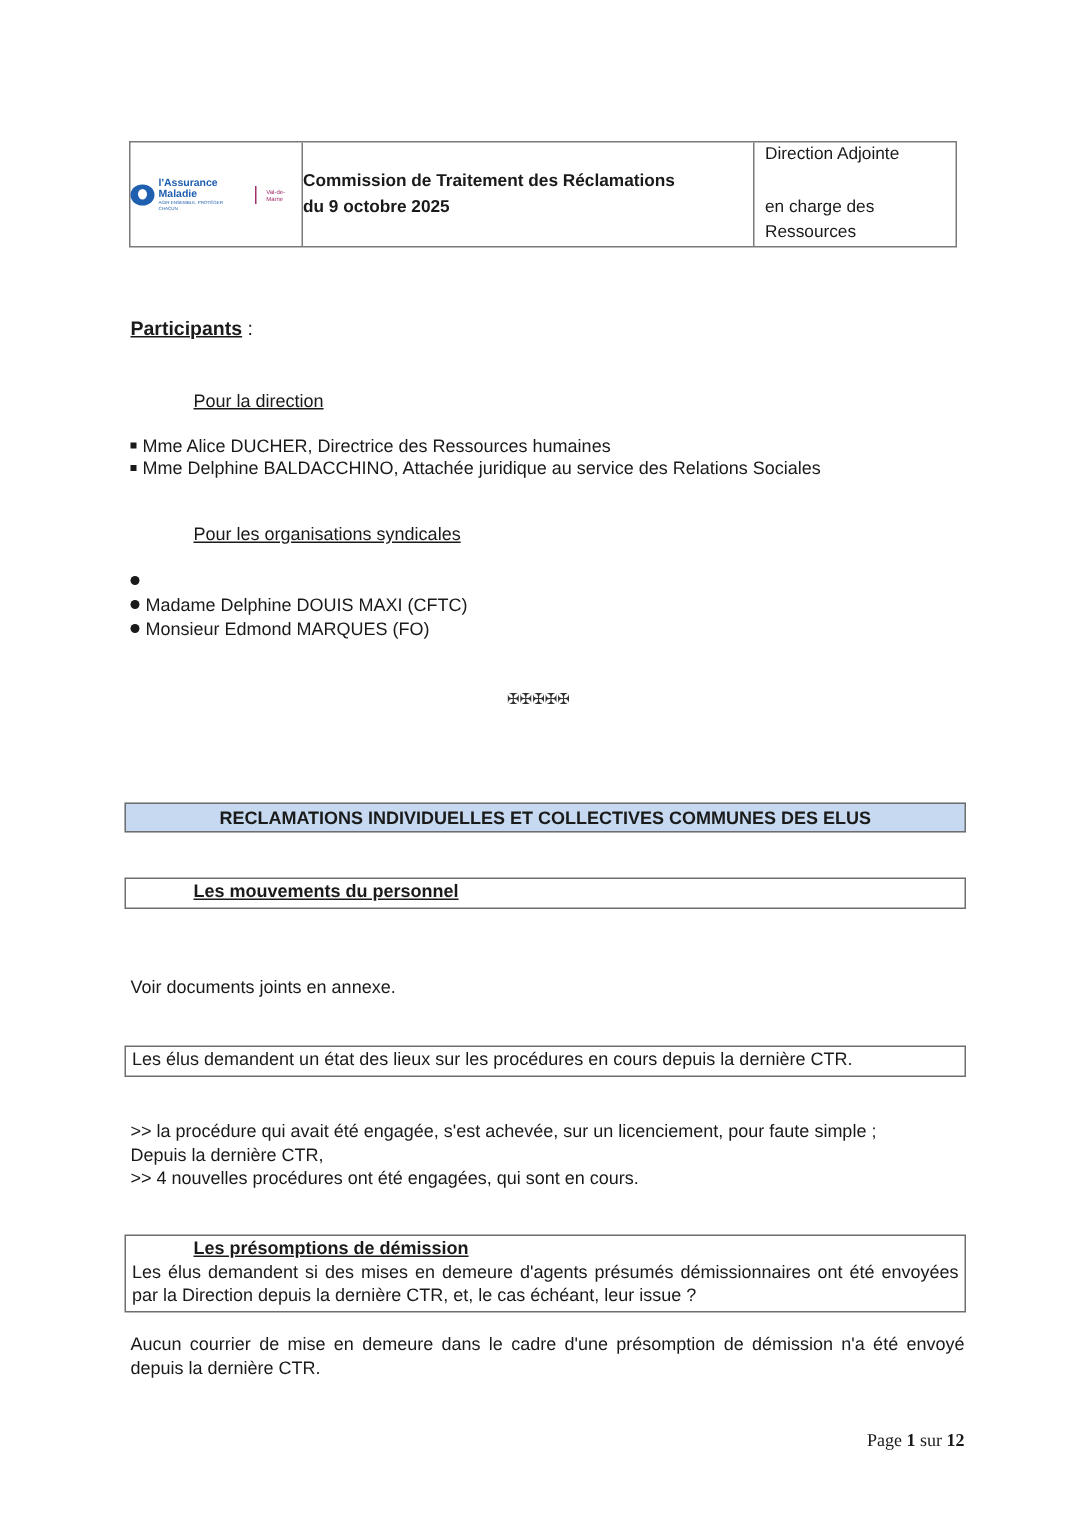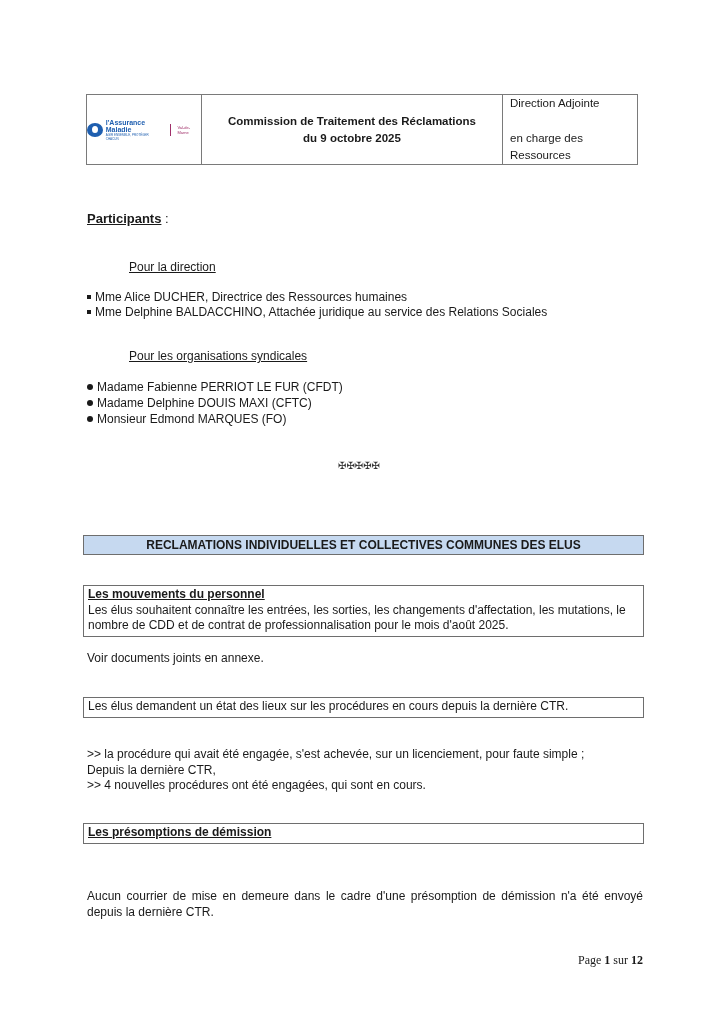--- a/index.html
+++ b/index.html
@@ -3,21 +3,21 @@
 <meta charset="utf-8">
 <style>
   html, body { margin: 0; padding: 0; background: #ffffff; }
   body { width: 724px; height: 1024px; position: relative; overflow: hidden;
          font-family: "Liberation Sans", sans-serif; color: #1a1a1a; font-size: 12px; }
   .abs { position: absolute; }
 
   
   .hdr { left: 86px; top: 94px; width: 552px; height: 71px; border: 1px solid #7a7a7a; box-sizing: border-box; display: flex; }
   .hdr .c1 { width: 114px; border-right: 1px solid #7a7a7a; display: flex; align-items: center; justify-content: center; }
-  .hdr .c2 { width: 300px; border-right: 1px solid #7a7a7a; display: flex; flex-direction: column; align-items: center; justify-content: center; font-weight: bold; font-size: 11.5px; line-height: 17px; }
+  .hdr .c2 { width: 300px; border-right: 1px solid #7a7a7a; display: flex; flex-direction: column; justify-content: center; font-weight: bold; font-size: 11.5px; line-height: 17px; }
   .hdr .c3 { flex: 1; display: flex; flex-direction: column; justify-content: space-between; padding-left: 7px; font-size: 11.5px; line-height: 17px; }
 
   .logo { display: flex; align-items: center; gap: 3px; }
   .logo-mark { width: 16px; height: 14px; border-radius: 50%; background: #1f5fb0; position: relative; }
   .logo-mark::after { content: ""; position: absolute; left: 5px; top: 3px; width: 6px; height: 7px; border-radius: 50%; background: #fff; }
   .logo-text { color: #1f5fb0; font-weight: bold; font-size: 7px; line-height: 7px; }
   .logo-sub { color: #1f5fb0; font-size: 3px; line-height: 4px; }
   .logo-sep { width: 1px; height: 12px; background: #a0306a; margin-left: 6px; }
   .logo-region { color: #a0306a; font-size: 4px; margin-left: 3px; }
 
@@ -27,21 +27,21 @@
 
   .bul-sq { display: inline-block; width: 4px; height: 4px; background: #1a1a1a; margin-right: 4px; vertical-align: 2px; }
   .bul-dot { display: inline-block; width: 6px; height: 6px; border-radius: 50%; background: #1a1a1a; margin-right: 4px; vertical-align: 1px; }
 
   .sep-icons { left: 338px; top: 460px; font-size: 10px; letter-spacing: 0px; color: #333; }
 
   .section-hdr { left: 83px; top: 535px; width: 561px; height: 20px; background: #c6d9f0; border: 1px solid #6e6e6e; box-sizing: border-box;
                  display: flex; align-items: center; justify-content: center; font-weight: bold; font-size: 12px; text-align: right; }
 
   .qbox { left: 83px; width: 561px; border: 1px solid #6e6e6e; box-sizing: border-box; padding: 1px 4px 2px 4px; font-size: 12px; line-height: 15.5px; }
-  .qbox .title { font-weight: bold; text-decoration: underline; }
+  .qbox .title { font-weight: bold; text-decoration: underline; margin-left: 41px; }
   .justify { text-align: justify; }
 
   .resp { left: 87px; width: 556px; font-size: 12px; line-height: 15.5px; }
 
   .footer { left: 578px; top: 953px; font-family: "Liberation Serif", serif; font-size: 12px; }
 </style>
 </head>
 <body>
 
 <div class="abs hdr">
@@ -76,52 +76,52 @@
 <div class="abs txt" style="left:87px; top:290px;">
   <span class="bul-sq"></span><span>Mme Alice DUCHER, Directrice des Ressources humaines</span>
 </div>
 <div class="abs txt" style="left:87px; top:305px;">
   <span class="bul-sq"></span><span>Mme Delphine BALDACCHINO, Attachée juridique au service des Relations Sociales</span>
 </div>
 
 <div class="abs txt u" style="left:129px; top:349px;text-align:center;">Pour les organisations syndicales</div>
 
 <div class="abs txt" style="left:87px; top:380px;">
-  <span class="bul-dot"></span><span>Madame Fabienne PERRIOT LE FUR (CFDT)</span>
+  <span class="bul-dot"></span>
 </div>
 <div class="abs txt" style="left:87px; top:396px;">
   <span class="bul-dot"></span><span>Madame Delphine DOUIS MAXI (CFTC)</span>
 </div>
 <div class="abs txt" style="left:87px; top:412px;">
   <span class="bul-dot"></span><span>Monsieur Edmond MARQUES (FO)</span>
 </div>
 
 <div class="abs sep-icons">✠✠✠✠✠</div>
 
 <div class="abs section-hdr">RECLAMATIONS INDIVIDUELLES ET COLLECTIVES COMMUNES DES ELUS</div>
 
 <div class="abs qbox" style="top:585px;">
   <div class="title">Les mouvements du personnel</div>
-  <div>Les élus souhaitent connaître les entrées, les sorties, les changements d'affectation, les mutations, le nombre de CDD et de contrat de professionnalisation pour le mois d'août 2025.</div>
 </div>
 <div class="abs resp" style="top:651px;">
   <div>Voir documents joints en annexe.</div>
 </div>
 
 <div class="abs qbox" style="top:697px;">
   <div>Les élus demandent un état des lieux sur les procédures en cours depuis la dernière CTR.</div>
 </div>
 <div class="abs resp" style="top:747px;">
   <div>&gt;&gt; la procédure qui avait été engagée, s'est achevée, sur un licenciement, pour faute simple ;</div>
   <div>Depuis la dernière CTR,</div>
   <div>&gt;&gt; 4 nouvelles procédures ont été engagées, qui sont en cours.</div>
 </div>
 
 <div class="abs qbox" style="top:823px;">
   <div class="title">Les présomptions de démission</div>
+  <div class="justify">Les élus demandent si des mises en demeure d'agents présumés démissionnaires ont été envoyées par la Direction depuis la dernière CTR, et, le cas échéant, leur issue ?</div>
 </div>
 <div class="abs resp justify" style="top:889px;">
   <div>Aucun courrier de mise en demeure dans le cadre d'une présomption de démission n'a été envoyé depuis la dernière CTR.</div>
 </div>
 
 <div class="abs footer">
   <span>Page </span><b>1</b><span> sur </span><b>12</b>
 </div>
 
 </body></html>

